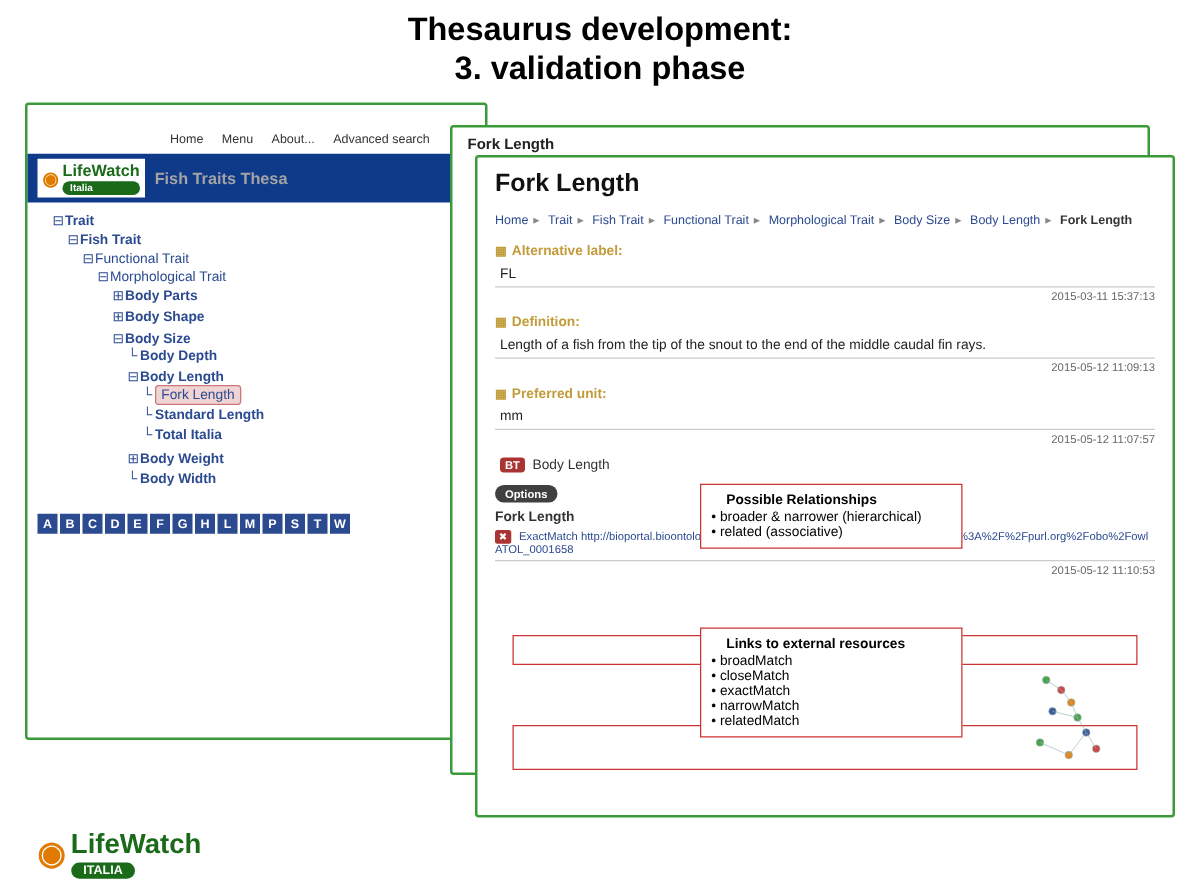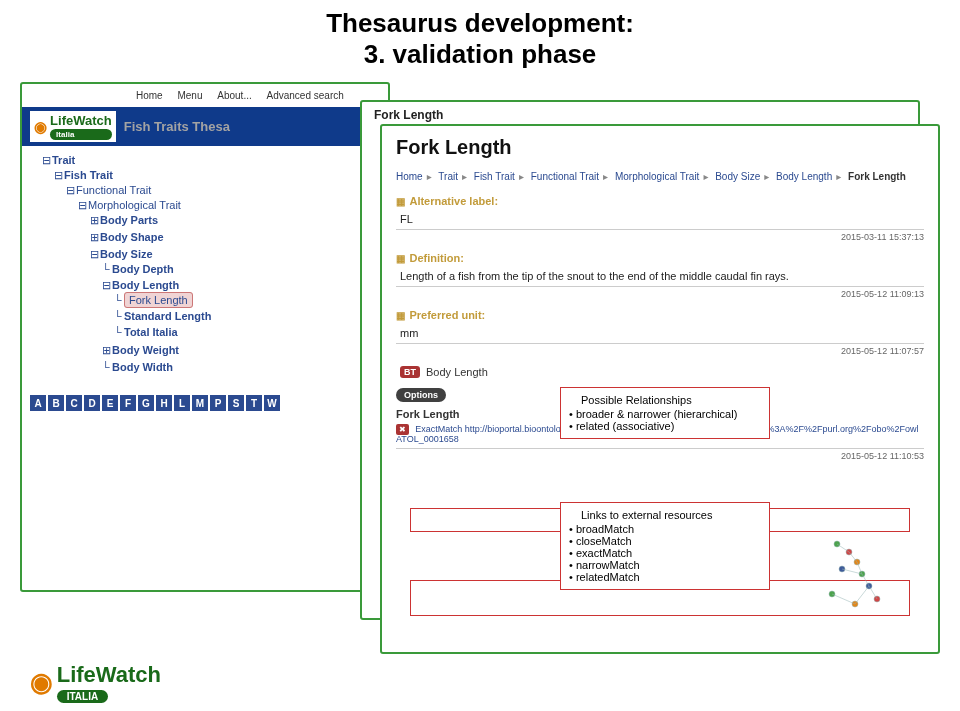--- a/index.html
+++ b/index.html
@@ -26,21 +26,21 @@
   .panel {
     position: absolute;
     background: #fff;
     border: 2px solid #3a9a3a;
     border-radius: 3px;
   }
   .panel-nav {
     top: 0; left: 0;
     width: 370px; height: 510px;
     z-index: 1;
-    padding: 6px 8px;
+    padding: 22px 8px;
     font-size: 11px;
     color: #333;
   }
   .nav-links { color: #333; font-size: 10px; margin-left: 100px; }
   .nav-links span { margin: 0 6px; }
   .logo-row {
     display: flex; align-items: center; gap: 8px;
     background: #0f3a8a;
     margin: 6px -8px;
     padding: 4px 8px;
@@ -185,21 +185,21 @@
     right: 170px;
     top: 305px;
     width: 210px;
     border: 1px solid #c33;
     background: #fff;
     padding: 6px 8px;
     font-size: 11px;
     color: #000;
     z-index: 5;
   }
-  .call-box .hdr { font-weight: normal; margin-bottom: 2px; padding-left: 12px; }
+  .call-box .hdr { font-weight: bold; margin-bottom: 2px; padding-left: 12px; }
   .call-box ul { list-style: none; margin-left: 0; }
   .call-box li::before { content: "• "; }
   .call-box.box2 { top: 420px; }
   .bottom-logo {
     position: absolute;
     left: 30px;
     bottom: 8px;
     font-weight: bold;
     color: #1a6a1a;
     font-size: 22px;

